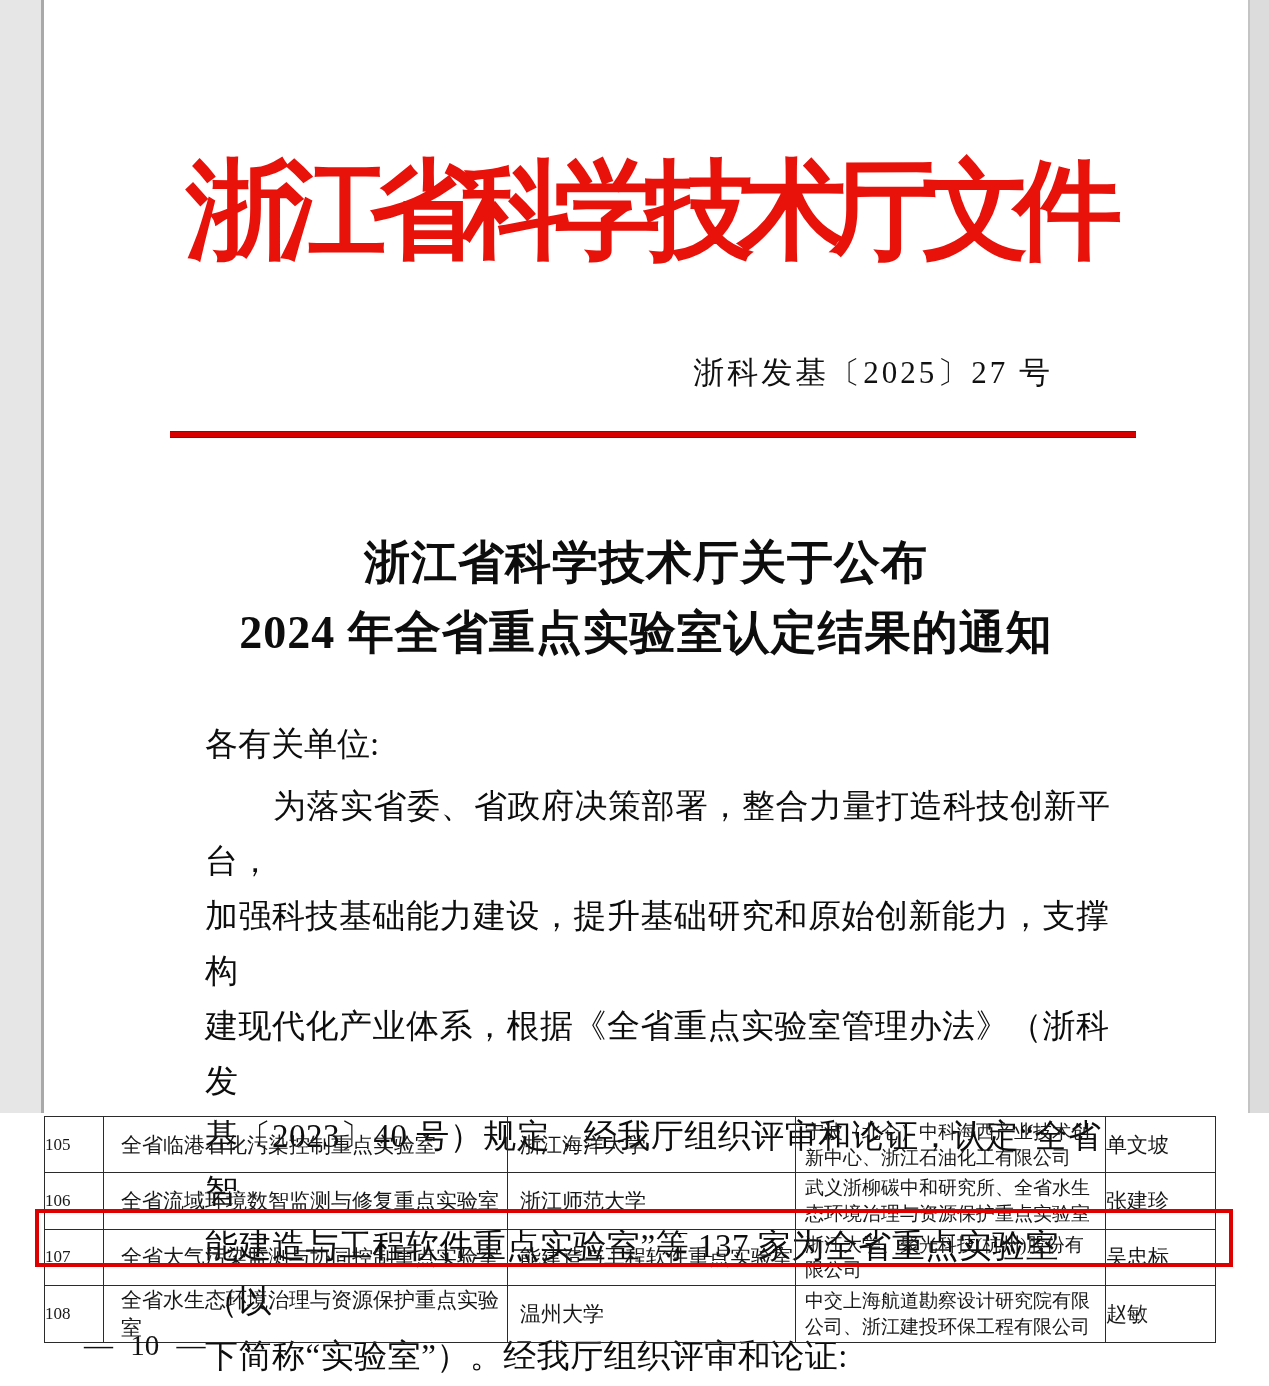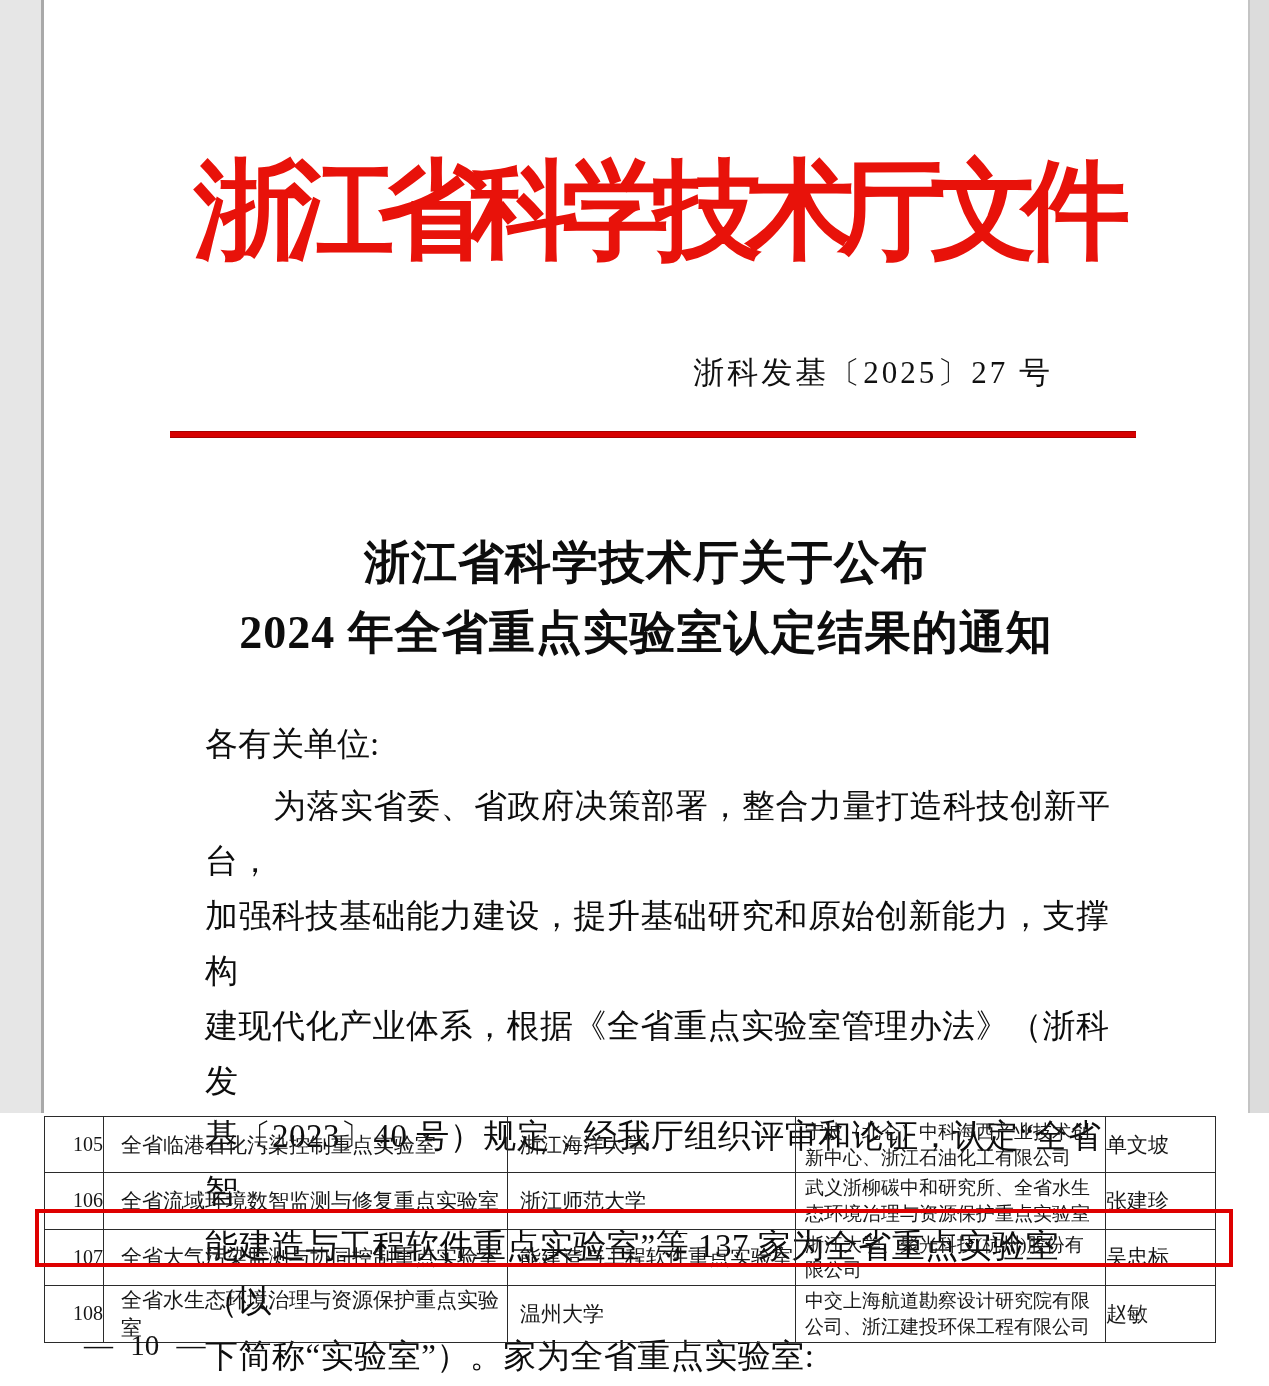--- a/index.html
+++ b/index.html
@@ -21,21 +21,21 @@
     border-right: 3px solid #a9a9a9;
   }
   .scan-strip-right {
     position: absolute; left: 1248px; top: 0;
     width: 21px; height: 1113px;
     background: #dcdcdc;
     border-left: 2px solid #c4c4c4;
   }
   
   .agency-title {
-    position: absolute; left: 52px; top: 138px; width: 1204px;
+    position: absolute; left: 44px; top: 138px; width: 1204px;
     text-align: center;
     font-size: 108px;
     font-weight: bold;
     letter-spacing: -16px;
     color: #e8120a;
     white-space: nowrap;
   }
   .doc-number {
     position: absolute; left: 44px; top: 352px; width: 1009px;
     text-align: right;
@@ -83,21 +83,21 @@
   }
   .lab-table td {
     border: 1.5px solid #2b2b2b;
     vertical-align: middle;
     overflow: hidden;
   }
   .lab-table tr.r105 { height: 47px; }
   .lab-table tr.r106 { height: 49px; }
   .lab-table tr.r107 { height: 51px; }
   .lab-table tr.r108 { height: 52px; }
-  .lab-table td.c-no { text-align: right; font-size: 20px; }
+  .lab-table td.c-no { text-align: left; font-size: 17px; }
   .lab-table td.c-lab { padding-left: 17px; }
   .lab-table td.c-host { padding-left: 12px; }
   .lab-table td.c-partners {
     padding: 2px 8px 2px 9px;
     font-size: 19px;
     line-height: 1.35;
   }
   .lab-table td.c-director { }
   .row-highlight {
     position: absolute; left: 35px; top: 1209px;
@@ -133,21 +133,21 @@
   </div>
 
   <div class="salutation">各有关单位:</div>
 
   <div class="body-paragraph">
     <div class="line indent">为落实省委、省政府决策部署，整合力量打造科技创新平台，</div>
     <div class="line">加强科技基础能力建设，提升基础研究和原始创新能力，支撑构</div>
     <div class="line">建现代化产业体系，根据《全省重点实验室管理办法》（浙科发</div>
     <div class="line">基〔2023〕40 号）规定，经我厅组织评审和论证，认定“全省智</div>
     <div class="line">能建造与工程软件重点实验室”等 137 家为全省重点实验室（以</div>
-    <div class="line">下简称“实验室”）。家为全省重点实验室:</div>
+    <div class="line">下简称“实验室”）。经我厅组织评审和论证:</div>
   </div>
 
   <table class="lab-table">
     <colgroup>
       <col style="width:59px">
       <col style="width:404px">
       <col style="width:288px">
       <col style="width:310px">
       <col style="width:110px">
     </colgroup>

